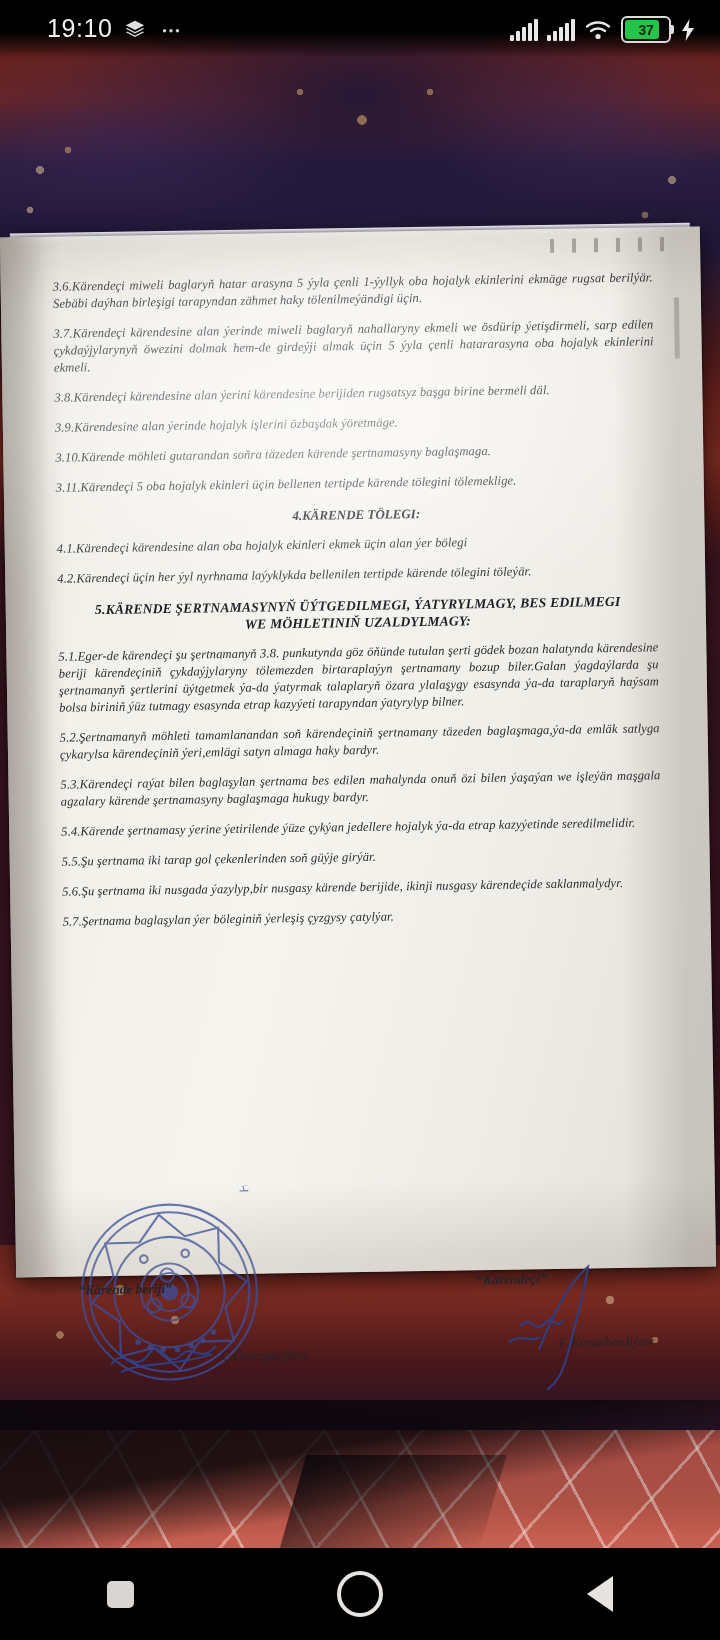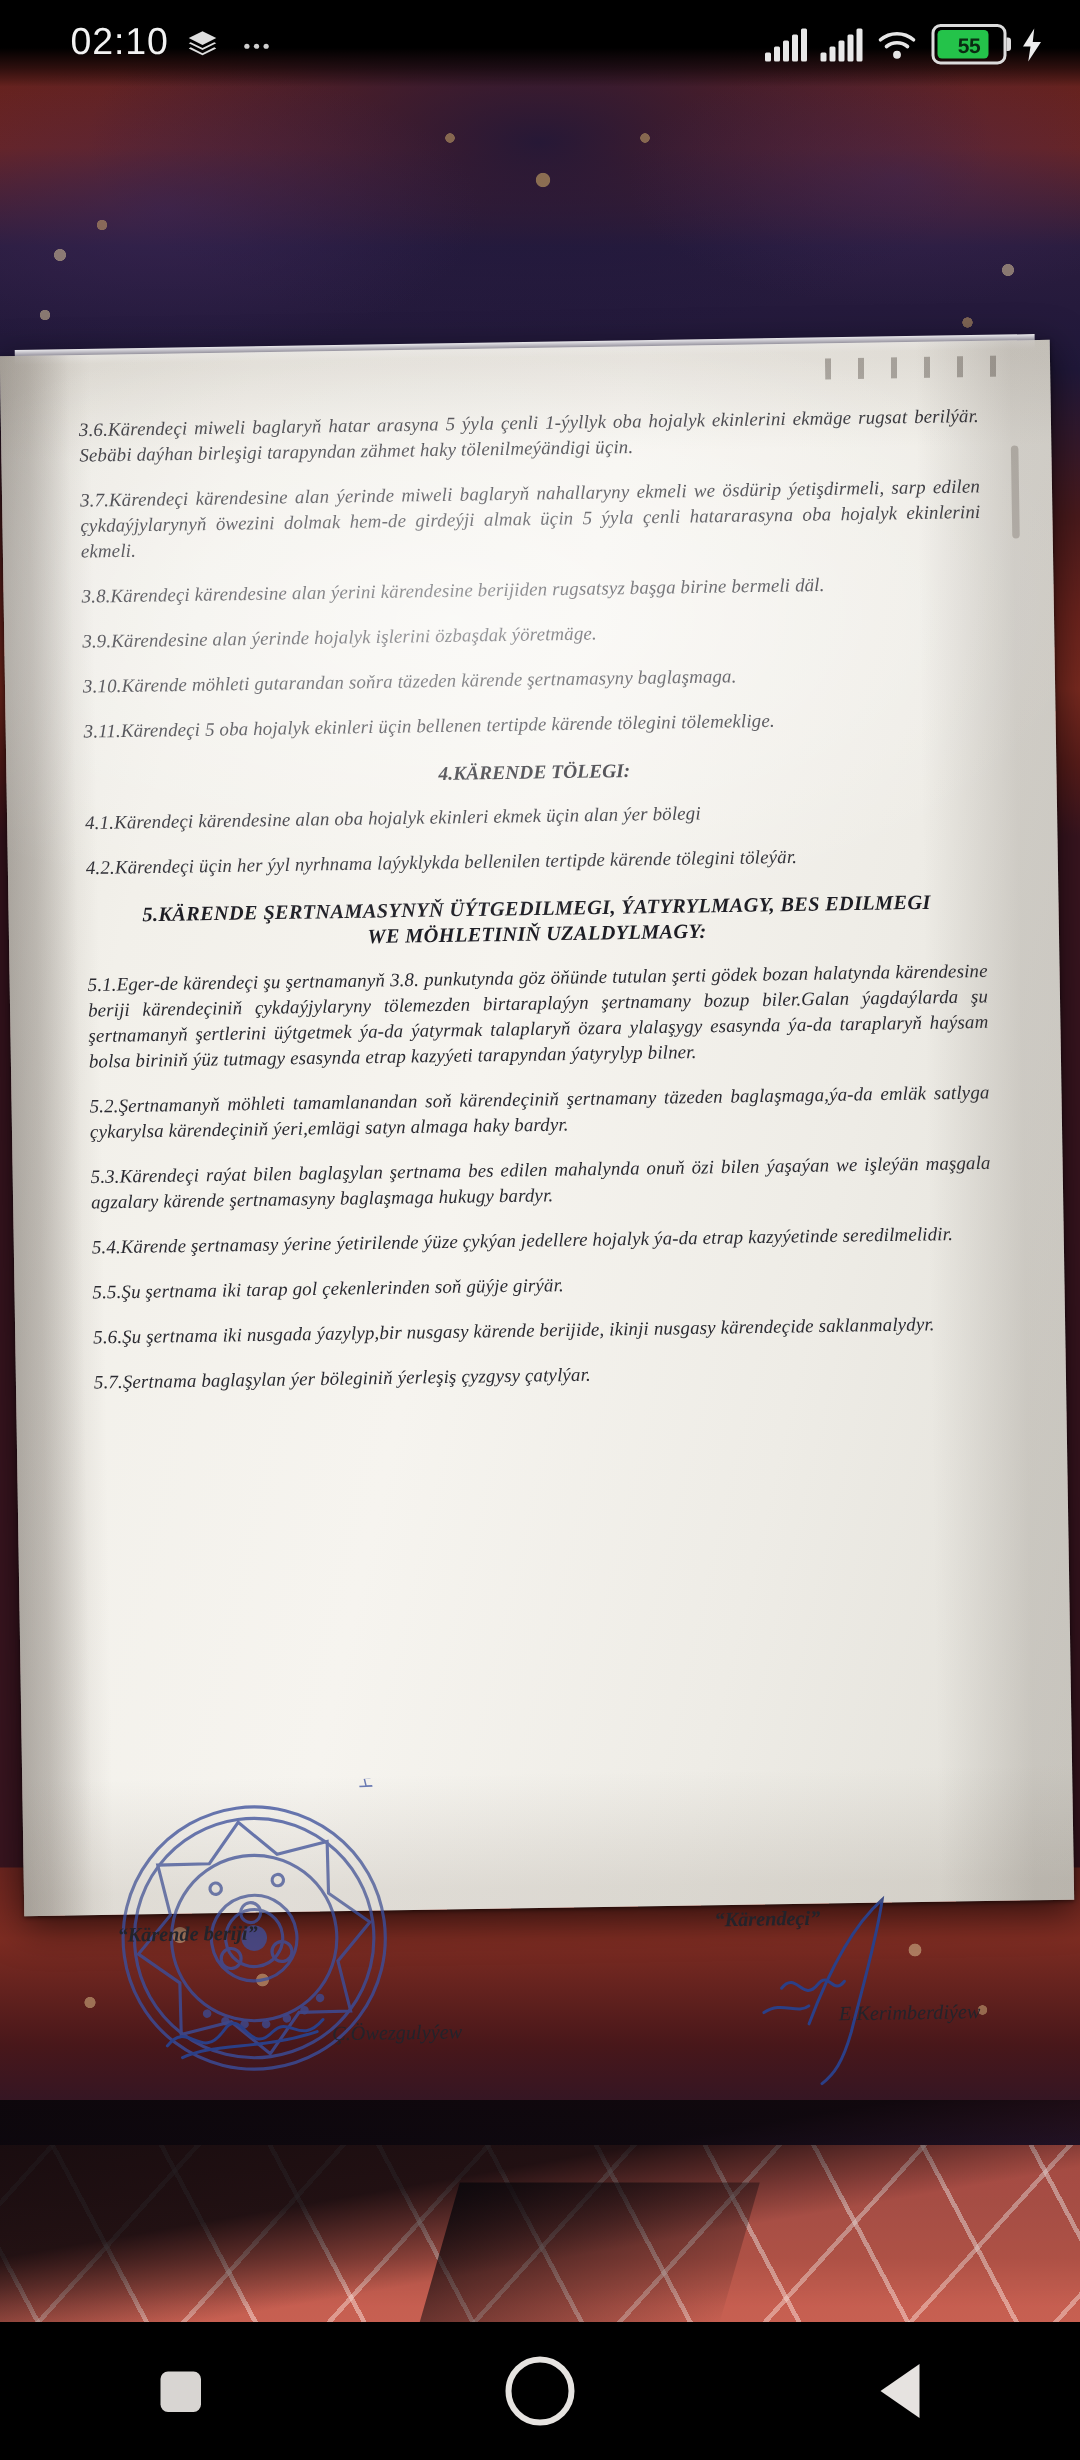--- a/index.html
+++ b/index.html
@@ -202,21 +202,21 @@
           </g>
         </svg>
       </div>
 
       <div class="paper-shade"></div>
     </div>
   </div>
 
   <div class="statusbar">
     <div class="sb-fade"></div>
-    <div class="sb-time">02:10</div>
+    <div class="sb-time">19:10</div>
     <div class="sb-left-icons">
       <svg width="22" height="22" viewBox="0 0 24 24">
         <g fill="#dedede">
           <path d="M12 3 L22 8 L12 13 L2 8 Z"></path>
           <path d="M12 15.2 L20.6 11 L22 11.8 L12 16.8 L2 11.8 L3.4 11 Z"></path>
           <path d="M12 19 L20.6 14.8 L22 15.6 L12 20.6 L2 15.6 L3.4 14.8 Z"></path>
         </g>
       </svg>
       <svg width="22" height="22" viewBox="0 0 24 24">
         <g fill="#cfcfcf">
@@ -243,21 +243,21 @@
       </span>
       <svg width="28" height="23" viewBox="0 0 28 23">
         <g fill="none" stroke="#e6e6e6" stroke-width="2.4" stroke-linecap="round">
           <path d="M3 8.5 A17 17 0 0 1 25 8.5"></path>
           <path d="M7 13 A11 11 0 0 1 21 13"></path>
         </g>
         <circle cx="14" cy="18.5" r="2.6" fill="#e6e6e6"></circle>
       </svg>
       <span class="batt">
         <span class="batt-fill"></span>
-        <span class="batt-num">55</span>
+        <span class="batt-num">37</span>
       </span>
       <svg width="16" height="24" viewBox="0 0 16 24">
         <path d="M9.5 1 L2 13 H7 L5.5 23 L14 10 H8.5 Z" fill="#ededed"></path>
       </svg>
     </div>
   </div>
 
   <div class="navbar">
     <div class="nav-btn">
       <span class="nav-square"></span>

